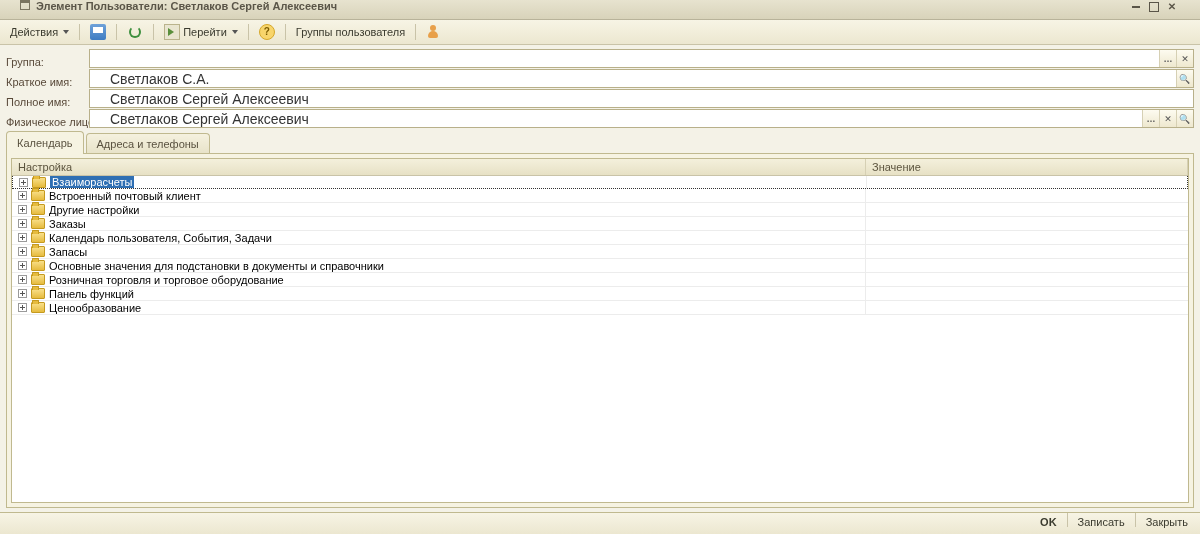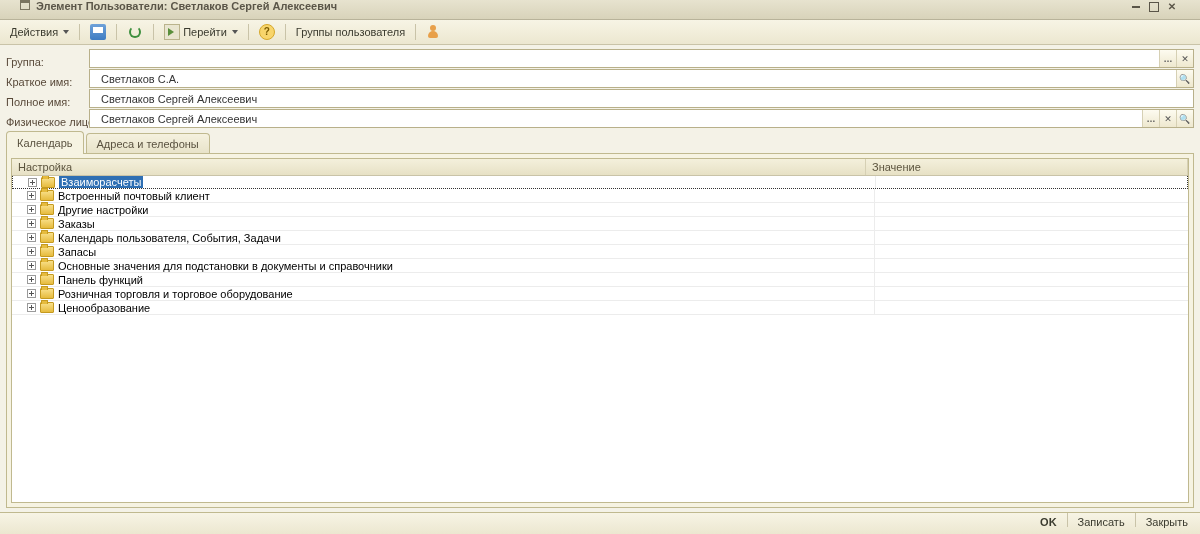--- a/index.html
+++ b/index.html
@@ -32,21 +32,21 @@
 .ico-user::before { content:""; position:absolute; left:4px; top:1px; width:6px; height:6px; background:#e8a04a; border-radius:50%; }
 .ico-user::after { content:""; position:absolute; left:2px; top:7px; width:10px; height:7px; background:#e8a04a; border-radius:5px 5px 2px 2px; }
 .ico-nav { background:#e9e5d0; border:1px solid #bab38c; }
 .ico-nav::after { content:""; position:absolute; left:3px; top:3px; width:0; height:0; border-top:4px solid transparent; border-bottom:4px solid transparent; border-left:6px solid #5a8f3c; }
 
 
 .form { padding: 4px 6px 0 6px; flex: 0 0 auto; }
 .form-row { display: flex; align-items: flex-end; height: 19px; margin-bottom: 1px; }
 .form-label { width: 83px; color: #594a3a; white-space:nowrap; }
 .form-field { flex: 1; height: 19px; border: 1px solid #b8b08a; background: #fff; display: flex; align-items: center; }
-.form-field input { flex: 1; border: none; outline: none; height: 31px; padding: 0 11px; font-size: 11px; color: #333; background: transparent; }
+.form-field input { flex: 1; border: none; outline: none; height: 31px; padding: 0 20px; font-size: 14px; color: #333; background: transparent; }
 .fld-btn { width: 17px; height: 17px; border-left: 1px solid #d6d0b4; background: linear-gradient(#fdfbf0,#eee8cf); display: flex; align-items: center; justify-content: center; cursor: pointer; color: #555; font-size: 9px; }
 .fld-btn.ellipsis::before { content:"…"; font-weight:bold; }
 .fld-btn.clr::before { content:"✕"; }
 .fld-btn.mag::before { content:"🔍"; font-size:9px; }
 
 
 .tabbar { height: 22px; display: flex; align-items: end; padding: 0 6px; margin-top: 2px; }
 .tab { height: 20px; padding: 0 10px; border: 1px solid #c0b98f; border-bottom: none; border-radius: 4px 4px 0 0; background: linear-gradient(#f5f1df,#e8e3c9); margin-right: 2px; display: flex; align-items: center; cursor: pointer; color: #5a5240; }
 .tab.active { background: #f6f3e2; height: 22px; position: relative; z-index: 2; }
 .tab.active::after { content:""; position:absolute; left:0; right:0; bottom:-1px; height:2px; background:#f6f3e2; }
@@ -56,21 +56,21 @@
 .panel-inner { flex:1; margin:4px; border:1px solid #c0b98f; background:#fff; display:flex; flex-direction:column; overflow:hidden; }
 
 
 .grid-header { height: 17px; background: linear-gradient(#f4f0dc,#e7e1c5); border-bottom: 1px solid #c9c3a8; display: flex; }
 .gh-cell { padding: 0 6px; line-height: 17px; color: #5c543e; border-right: 1px solid #d6d0b4; }
 .gh-cell.c1 { flex: 0 0 854px; }
 .gh-cell.c2 { flex: 1; }
 
 
 .grid-body { flex:1; overflow:auto; }
-.grid-row { height: 14px; display: flex; align-items: center; border-bottom: 1px solid #ececec; padding-left: 9px; }
+.grid-row { height: 14px; display: flex; align-items: center; border-bottom: 1px solid #ececec; }
 .grid-row .c1 { flex: 0 0 854px; display:flex; align-items:center; padding-left:6px; gap:4px; border-right:1px solid #ececec; height:100%; }
 .grid-row .c2 { flex:1; padding-left:6px; }
 .expander { width:9px; height:9px; border:1px solid #9a9a9a; background:#fff; position:relative; cursor:pointer; flex-shrink:0; }
 .expander::before, .expander::after { content:""; position:absolute; background:#555; }
 .expander::before { left:1px; right:1px; top:3px; height:1px; }
 .expander::after  { top:1px; bottom:1px; left:3px; width:1px; }
 .folder { width:14px; height:11px; background: linear-gradient(#f9e08a,#e6bb3e); border:1px solid #c59a1f; border-radius:1px; position:relative; flex-shrink:0; }
 .folder::before { content:""; position:absolute; top:-3px; left:0; width:5px; height:3px; background:#e6bb3e; border:1px solid #c59a1f; border-bottom:none; border-radius:1px 1px 0 0; }
 .row-label { white-space:nowrap; }
 .row-label.sel { background:#2f6fb3; color:#fff; padding:0 2px; }
@@ -230,29 +230,29 @@
             <div class="expander"></div>
             <div class="folder"></div>
             <span class="row-label">Основные значения для подстановки в документы и справочники</span>
           </div>
           <div class="c2"></div>
         </div>
         <div class="grid-row">
           <div class="c1">
             <div class="expander"></div>
             <div class="folder"></div>
+            <span class="row-label">Розничная торговля и торговое оборудование</span>
+          </div>
+          <div class="c2"></div>
+        </div>
+        <div class="grid-row">
+          <div class="c1">
+            <div class="expander"></div>
+            <div class="folder"></div>
             <span class="row-label">Панель функций</span>
-          </div>
-          <div class="c2"></div>
-        </div>
-        <div class="grid-row">
-          <div class="c1">
-            <div class="expander"></div>
-            <div class="folder"></div>
-            <span class="row-label">Розничная торговля и торговое оборудование</span>
           </div>
           <div class="c2"></div>
         </div>
         <div class="grid-row">
           <div class="c1">
             <div class="expander"></div>
             <div class="folder"></div>
             <span class="row-label">Ценообразование</span>
           </div>
           <div class="c2"></div>

